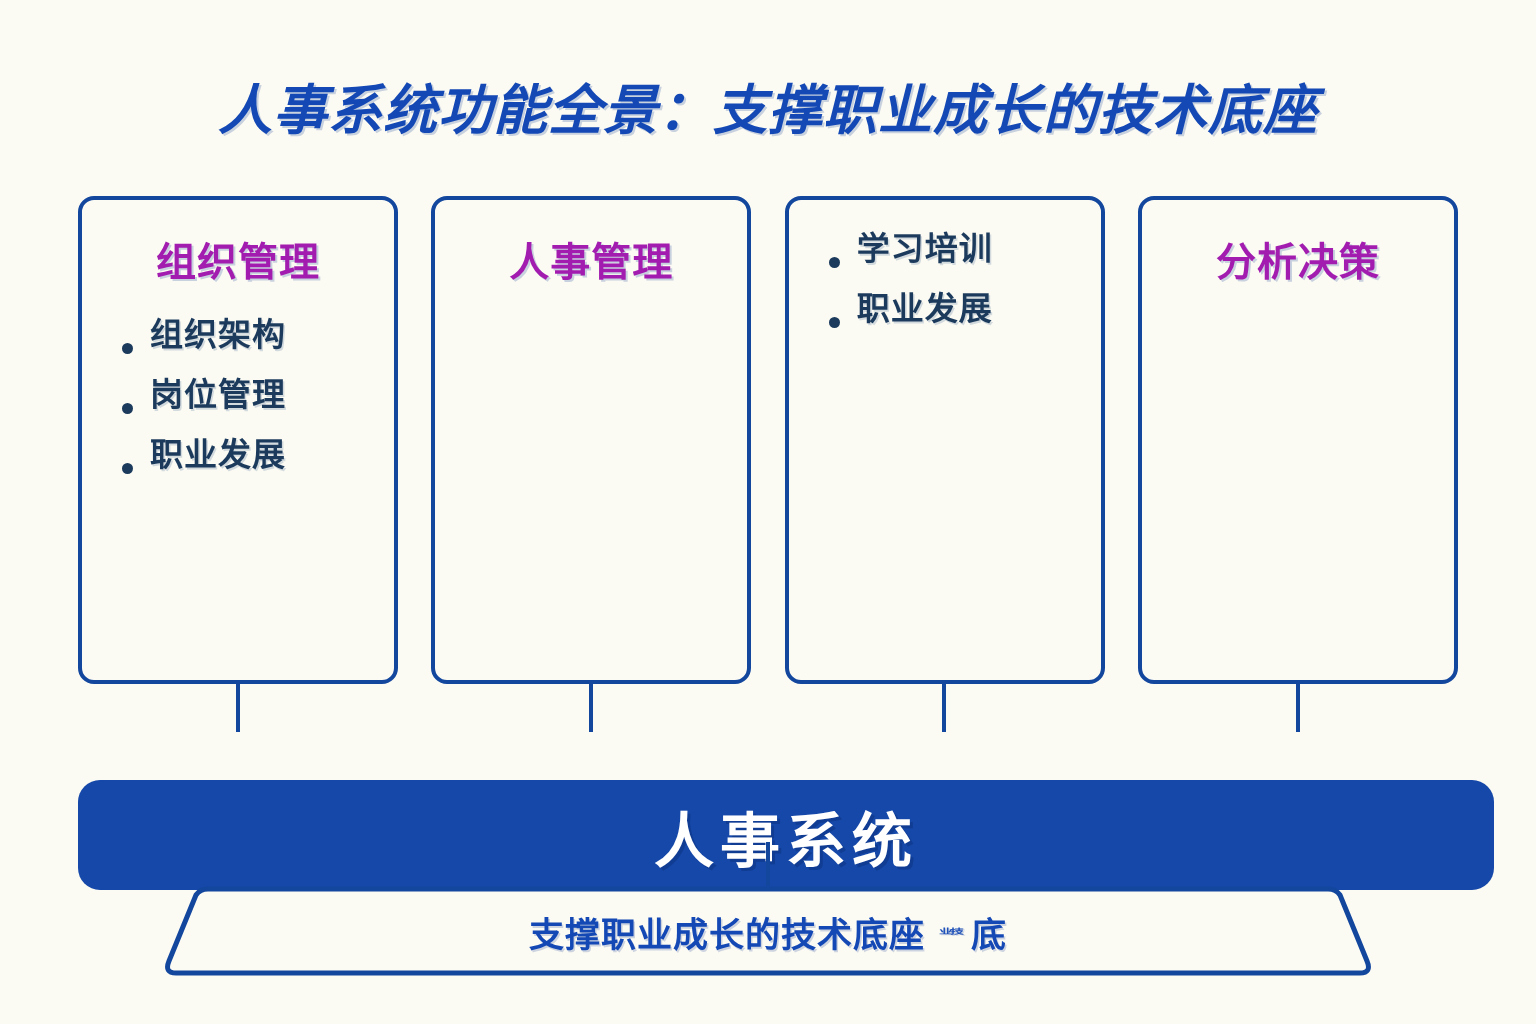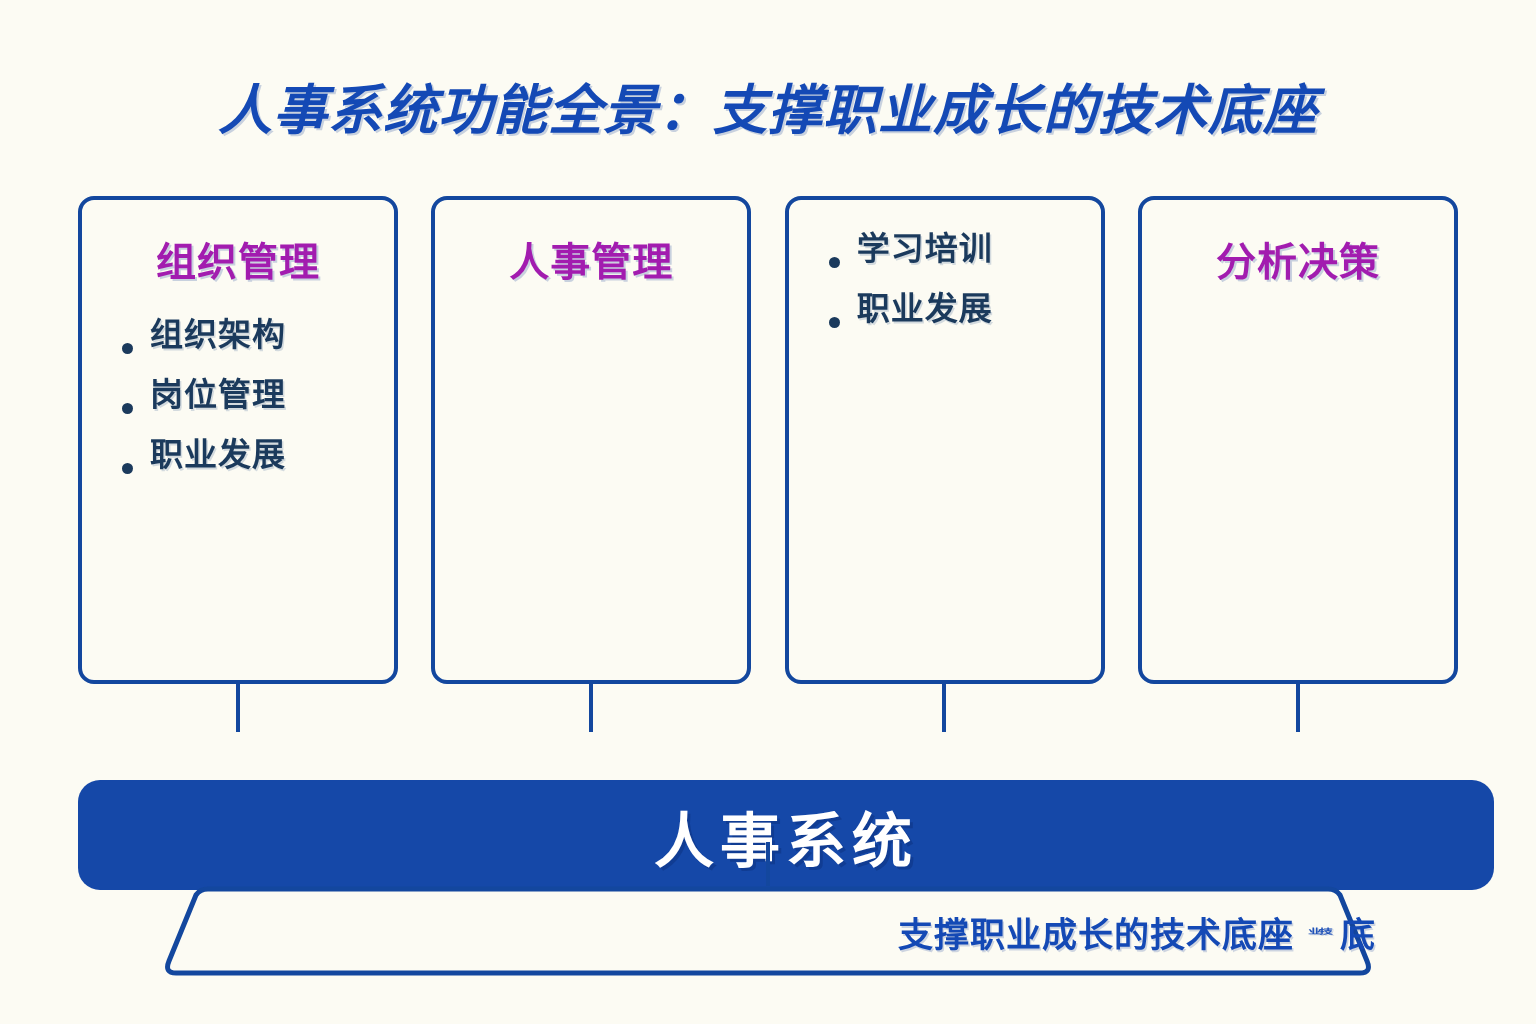--- a/index.html
+++ b/index.html
@@ -161,21 +161,21 @@
   }
 
   #footer-label {
     position: absolute;
     left: 0;
     top: 0;
     width: 1216px;
     height: 94px;
     display: flex;
     align-items: center;
-    justify-content: flex-end;
+    justify-content: center;
     font-size: 35px;
     font-weight: bold;
     color: #1449b5;
     letter-spacing: 1px;
     text-shadow: 1.5px 1.5px 0 rgba(20, 60, 150, 0.2);
     white-space: nowrap;
   }
 
   #footer-glitch {
     font-size: 14px;

